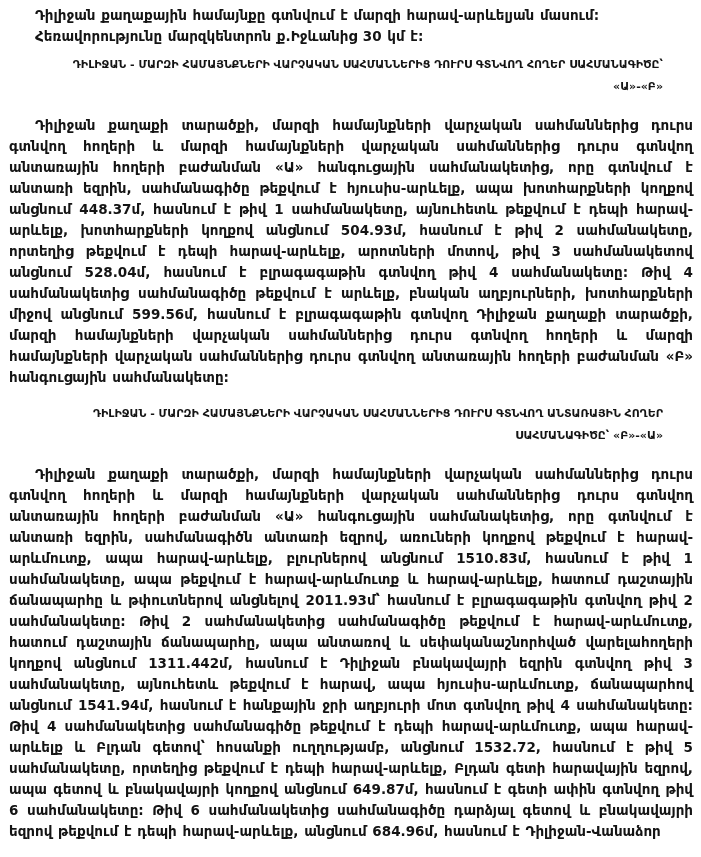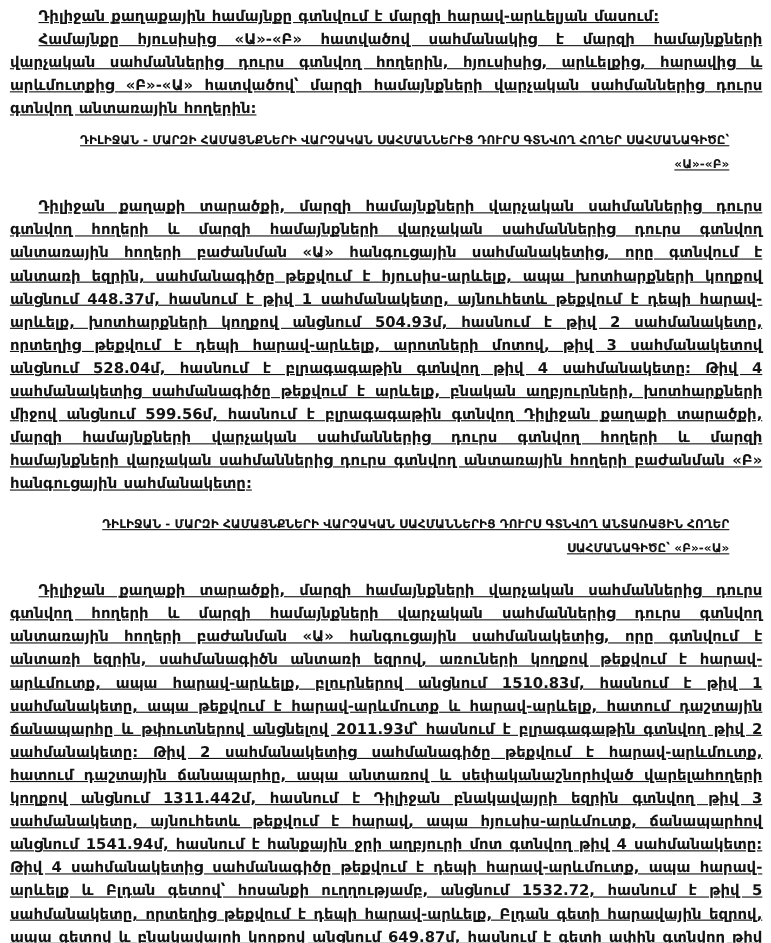--- a/index.html
+++ b/index.html
@@ -16,21 +16,20 @@
     box-sizing: border-box;
     width: 701px;
     height: 632px;
     padding: 5px 8px 0 9px;
     font-family: "DejaVu Sans", sans-serif;
     font-size: 13.5px;
     line-height: 21px;
     font-weight: bold;
     color: #141414;
     background: #ffffff;
-    text-decoration: underline;
   }
   .para {
     margin: 0;
     text-align: justify;
     text-indent: 26px;
     word-spacing: 1px;
   }
   .single {
     text-align: left;
   }
@@ -45,22 +44,22 @@
     margin-top: 15px;
   }
 </style>
 </head>
 <body>
 
 <div class="page">
 
   <p class="para single">Դիլիջան քաղաքային համայնքը գտնվում է մարզի հարավ-արևելյան մասում:</p>
 
+  <p class="para single">Հեռավորությունը մարզկենտրոն ք.Իջևանից 30 կմ է:</p>
 
-  <p class="para">Համայնքը հյուսիսից «Ա»-«Բ» հատվածով սահմանակից է մարզի համայնքների վարչական սահմաններից դուրս գտնվող հողերին, հյուսիսից, արևելքից, հարավից և արևմուտքից «Բ»-«Ա» հատվածով՝ մարզի համայնքների վարչական սահմաններից դուրս գտնվող անտառային հողերին:</p>
 
   <h2 class="heading">ԴԻԼԻՋԱՆ - ՄԱՐԶԻ ՀԱՄԱՅՆՔՆԵՐԻ ՎԱՐՉԱԿԱՆ ՍԱՀՄԱՆՆԵՐԻՑ ԴՈՒՐՍ ԳՏՆՎՈՂ ՀՈՂԵՐ ՍԱՀՄԱՆԱԳԻԾԸ՝ «Ա»-«Բ»</h2>
 
   <p class="para">Դիլիջան քաղաքի տարածքի, մարզի համայնքների վարչական սահմաններից դուրս գտնվող հողերի և մարզի համայնքների վարչական սահմաններից դուրս գտնվող անտառային հողերի  բաժանման «Ա» հանգուցային սահմանակետից, որը գտնվում է անտառի եզրին, սահմանագիծը թեքվում է հյուսիս-արևելք, ապա խոտհարքների կողքով անցնում 448.37մ, հասնում է թիվ 1 սահմանակետը, այնուհետև թեքվում է դեպի հարավ-արևելք, խոտհարքների կողքով անցնում 504.93մ, հասնում է թիվ 2 սահմանակետը, որտեղից թեքվում է դեպի հարավ-արևելք, արոտների մոտով, թիվ 3 սահմանակետով անցնում 528.04մ, հասնում է բլրագագաթին գտնվող թիվ 4 սահմանակետը: Թիվ 4 սահմանակետից սահմանագիծը թեքվում է արևելք, բնական աղբյուրների, խոտհարքների միջով անցնում 599.56մ, հասնում է բլրագագաթին գտնվող Դիլիջան քաղաքի տարածքի, մարզի համայնքների վարչական սահմաններից դուրս գտնվող հողերի և մարզի համայնքների վարչական սահմաններից դուրս գտնվող անտառային հողերի բաժանման «Բ» հանգուցային սահմանակետը:</p>
 
 
   <h2 class="heading heading-2">ԴԻԼԻՋԱՆ - ՄԱՐԶԻ ՀԱՄԱՅՆՔՆԵՐԻ ՎԱՐՉԱԿԱՆ ՍԱՀՄԱՆՆԵՐԻՑ ԴՈՒՐՍ ԳՏՆՎՈՂ ԱՆՏԱՌԱՅԻՆ ՀՈՂԵՐ ՍԱՀՄԱՆԱԳԻԾԸ՝ «Բ»-«Ա»</h2>
 
   <p class="para">Դիլիջան քաղաքի տարածքի, մարզի համայնքների վարչական սահմաններից դուրս գտնվող հողերի և մարզի համայնքների վարչական սահմաններից դուրս գտնվող անտառային հողերի  բաժանման «Ա» հանգուցային սահմանակետից, որը գտնվում է անտառի եզրին, սահմանագիծն անտառի եզրով, առուների կողքով թեքվում է հարավ-արևմուտք, ապա հարավ-արևելք, բլուրներով անցնում 1510.83մ, հասնում է թիվ 1 սահմանակետը, ապա թեքվում է հարավ-արևմուտք և հարավ-արևելք, հատում դաշտային ճանապարհը և թփուտներով անցնելով 2011.93մ՝ հասնում է բլրագագաթին գտնվող թիվ 2 սահմանակետը: Թիվ 2 սահմանակետից սահմանագիծը թեքվում է հարավ-արևմուտք, հատում դաշտային ճանապարհը, ապա անտառով և սեփականաշնորհված վարելահողերի կողքով անցնում 1311.442մ, հասնում է Դիլիջան բնակավայրի եզրին գտնվող թիվ 3 սահմանակետը, այնուհետև թեքվում է հարավ, ապա հյուսիս-արևմուտք, ճանապարհով անցնում 1541.94մ, հասնում է հանքային ջրի աղբյուրի մոտ գտնվող թիվ 4 սահմանակետը: Թիվ 4 սահմանակետից սահմանագիծը թեքվում է դեպի հարավ-արևմուտք, ապա հարավ-արևելք և Բլդան գետով՝ հոսանքի ուղղությամբ, անցնում 1532.72, հասնում է թիվ 5 սահմանակետը, որտեղից թեքվում է դեպի հարավ-արևելք, Բլդան գետի հարավային եզրով, ապա գետով և բնակավայրի կողքով անցնում 649.87մ, հասնում է գետի ափին գտնվող թիվ 6 սահմանակետը: Թիվ 6 սահմանակետից սահմանագիծը դարձյալ գետով և բնակավայրի եզրով թեքվում է դեպի հարավ-արևելք, անցնում 684.96մ, հասնում է Դիլիջան-Վանաձոր</p>
 

